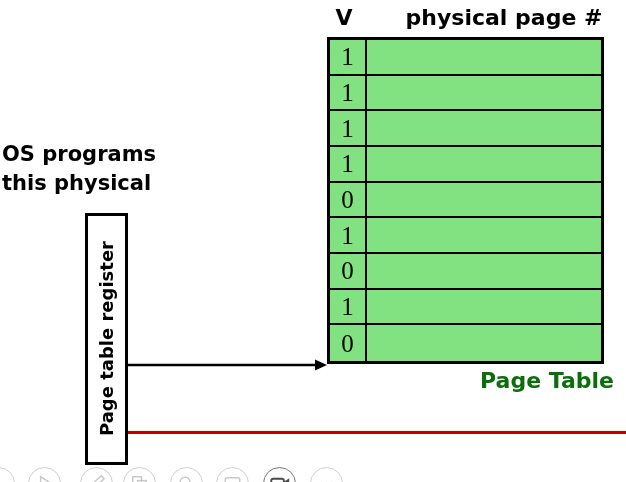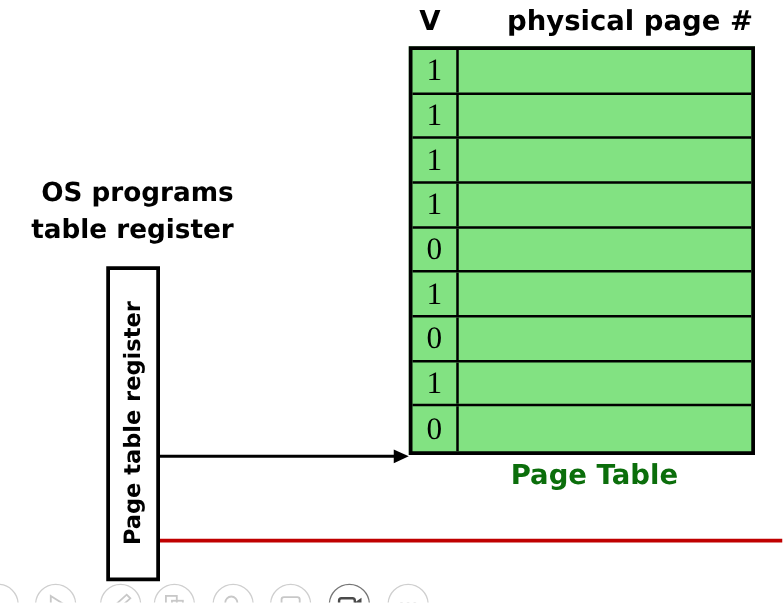--- a/index.html
+++ b/index.html
@@ -27,42 +27,42 @@
   .vcell {
     border-right:2px solid #000;
     display:flex; align-items:center; justify-content:center;
     font-family:"Liberation Serif","DejaVu Serif",serif;
     font-size:25px; line-height:1;
   }
 
   
   .os-note {
     position:absolute; left:2px; top:140px; width:185px;
-    text-align:right; font-weight:bold; font-size:21px; line-height:1.36;
+    text-align:left; font-weight:bold; font-size:21px; line-height:1.36;
   }
 
   
   .regbox {
     position:absolute; left:85px; top:213px; width:43px; height:252px;
     border:3px solid #000; box-sizing:border-box; background:#fff; z-index:3;
     display:flex; align-items:center; justify-content:center;
   }
   .reglabel {
     writing-mode:vertical-rl; transform:rotate(180deg);
     font-weight:bold; font-size:18px; white-space:nowrap;
   }
 
   .arrow-svg { position:absolute; left:128px; top:356px; z-index:2; }
 
   .redline { position:absolute; left:127px; top:431px; width:499px; height:3px; z-index:2; }
 
   
   .caption {
     position:absolute; left:337px; top:366px; width:277px;
-    text-align:center; font-weight:bold; font-size:22px; line-height:1.32;
+    text-align:right; font-weight:bold; font-size:22px; line-height:1.32;
     white-space:nowrap;
   }
 
   
   .tbtn {
     position:absolute; top:467px; width:33px; height:33px;
     border-radius:50%; border:1.5px solid #cfcfcf; background:#fff;
     box-sizing:border-box; z-index:1; padding:0;
   }
   .tbtn svg { display:block; width:100%; height:100%; }
@@ -108,21 +108,21 @@
       <div class="pcell"></div>
     </div>
   <div class="prow">
       <div class="vcell">0</div>
       <div class="pcell"></div>
     </div>
 </div>
 
 <div class="os-note">
   <span style="display:block">OS programs</span>
-  <span style="display:block">table register</span>
+  <span style="display:block">this physical</span>
 </div>
 
 <div class="regbox">
   <span class="reglabel">Page table register</span>
 </div>
 
 <svg class="arrow-svg" width="202" height="18">
   <line x1="0" y1="9" x2="189" y2="9" stroke="#000" stroke-width="2.5"></line>
   <polygon points="187,3.5 199,9 187,14.5" fill="#000"></polygon>
 </svg>

